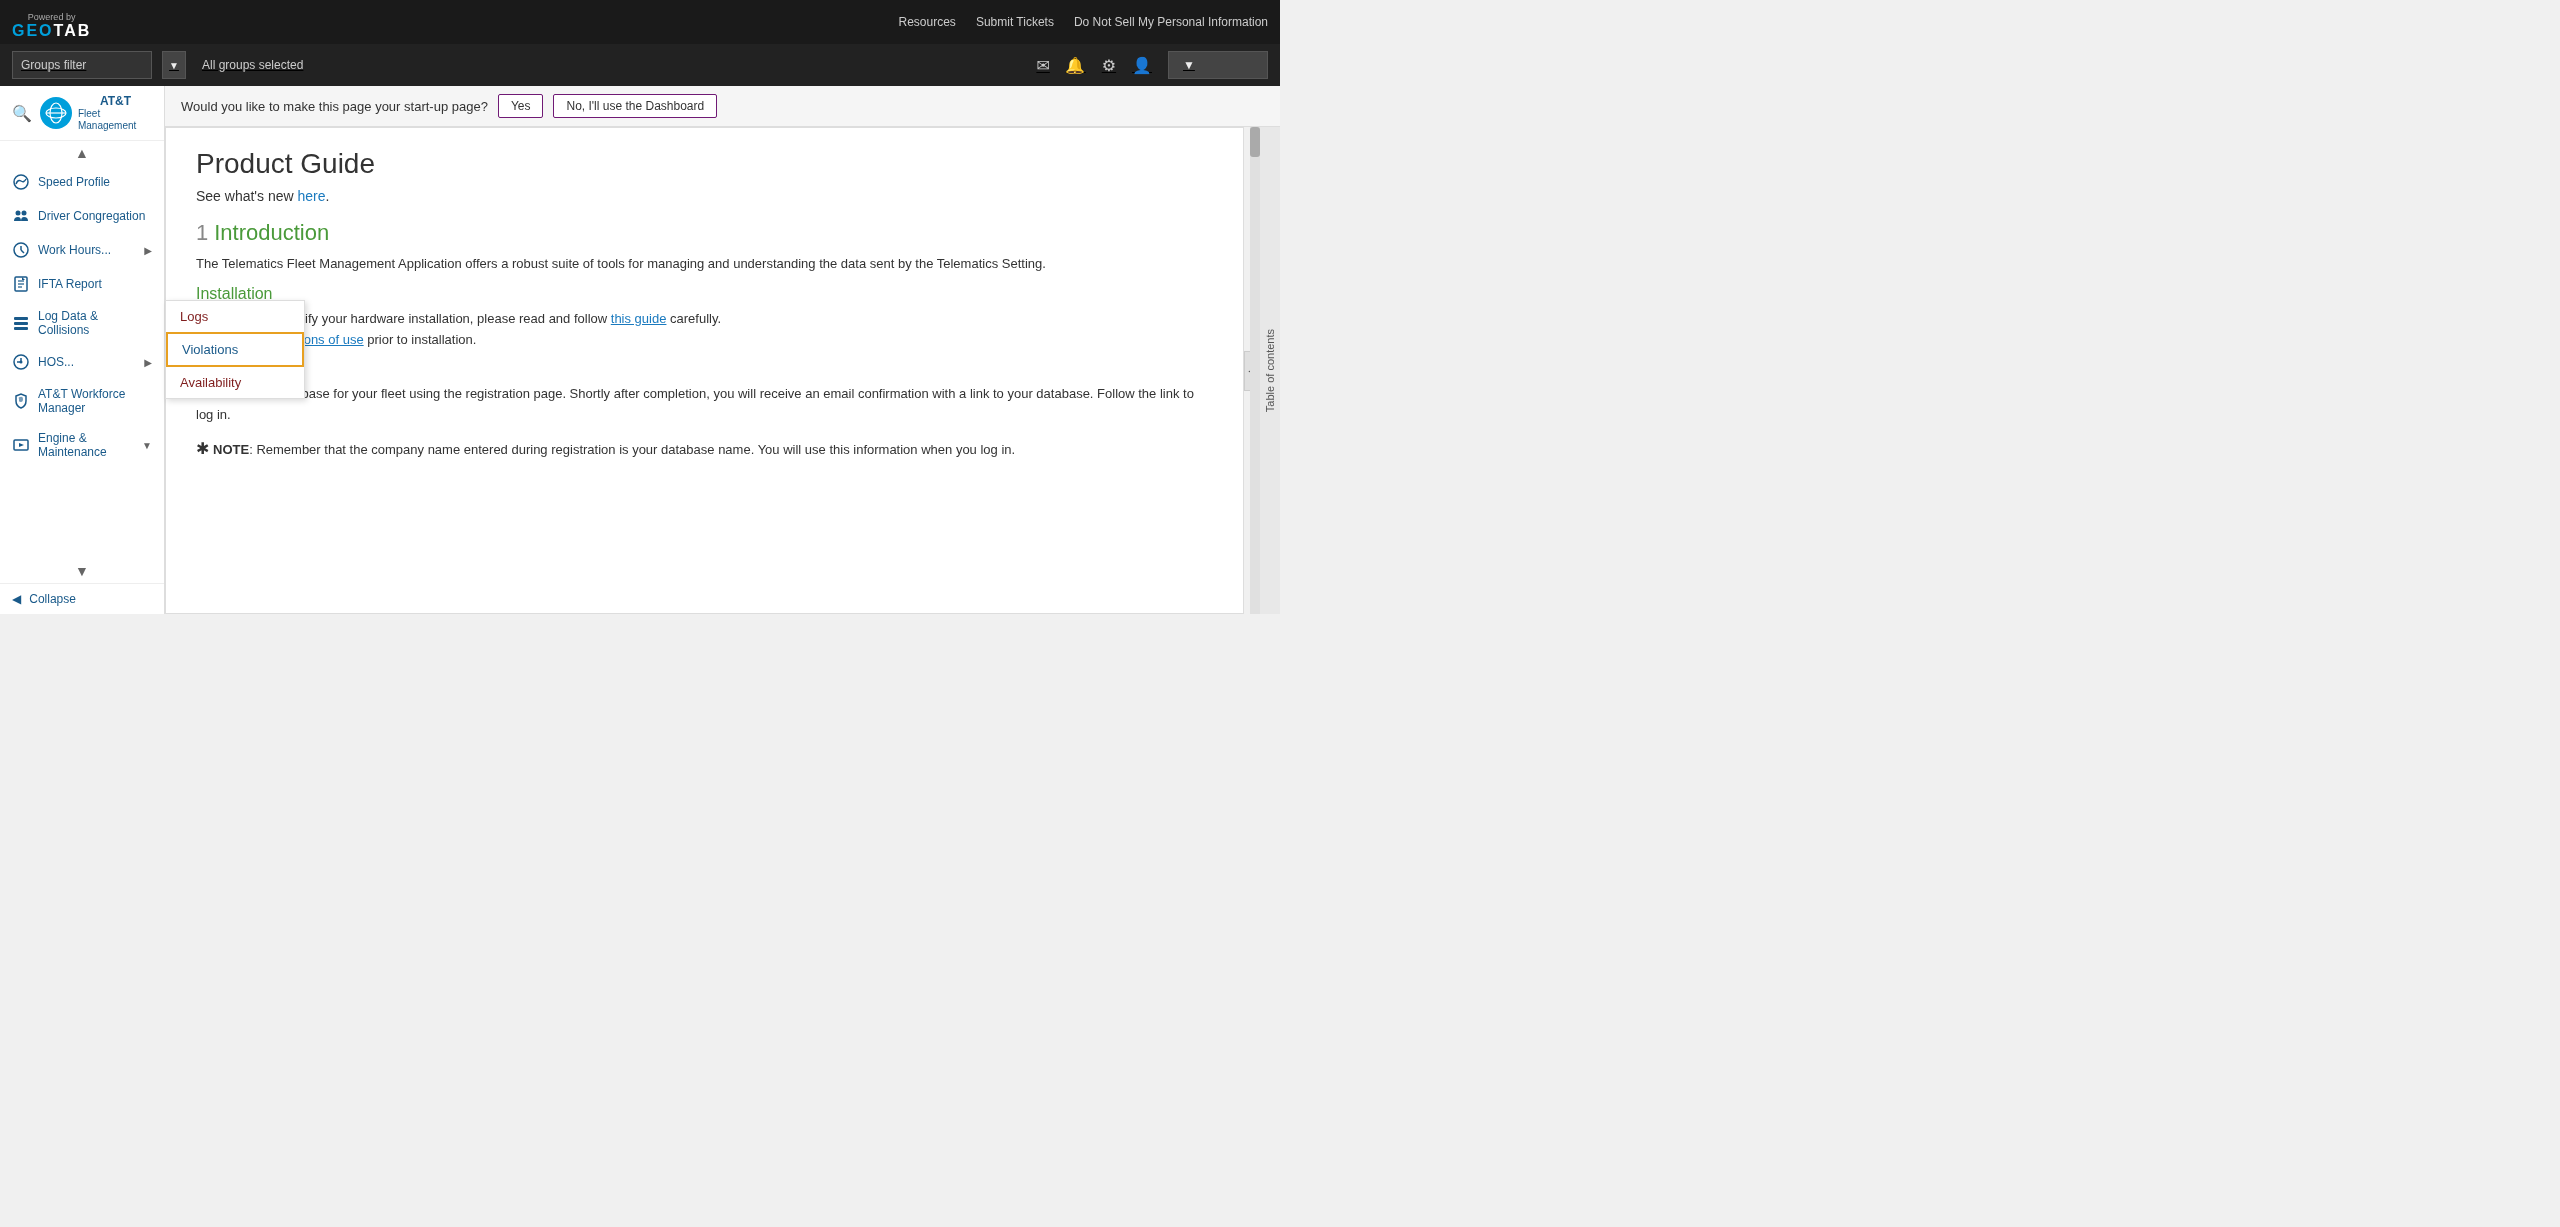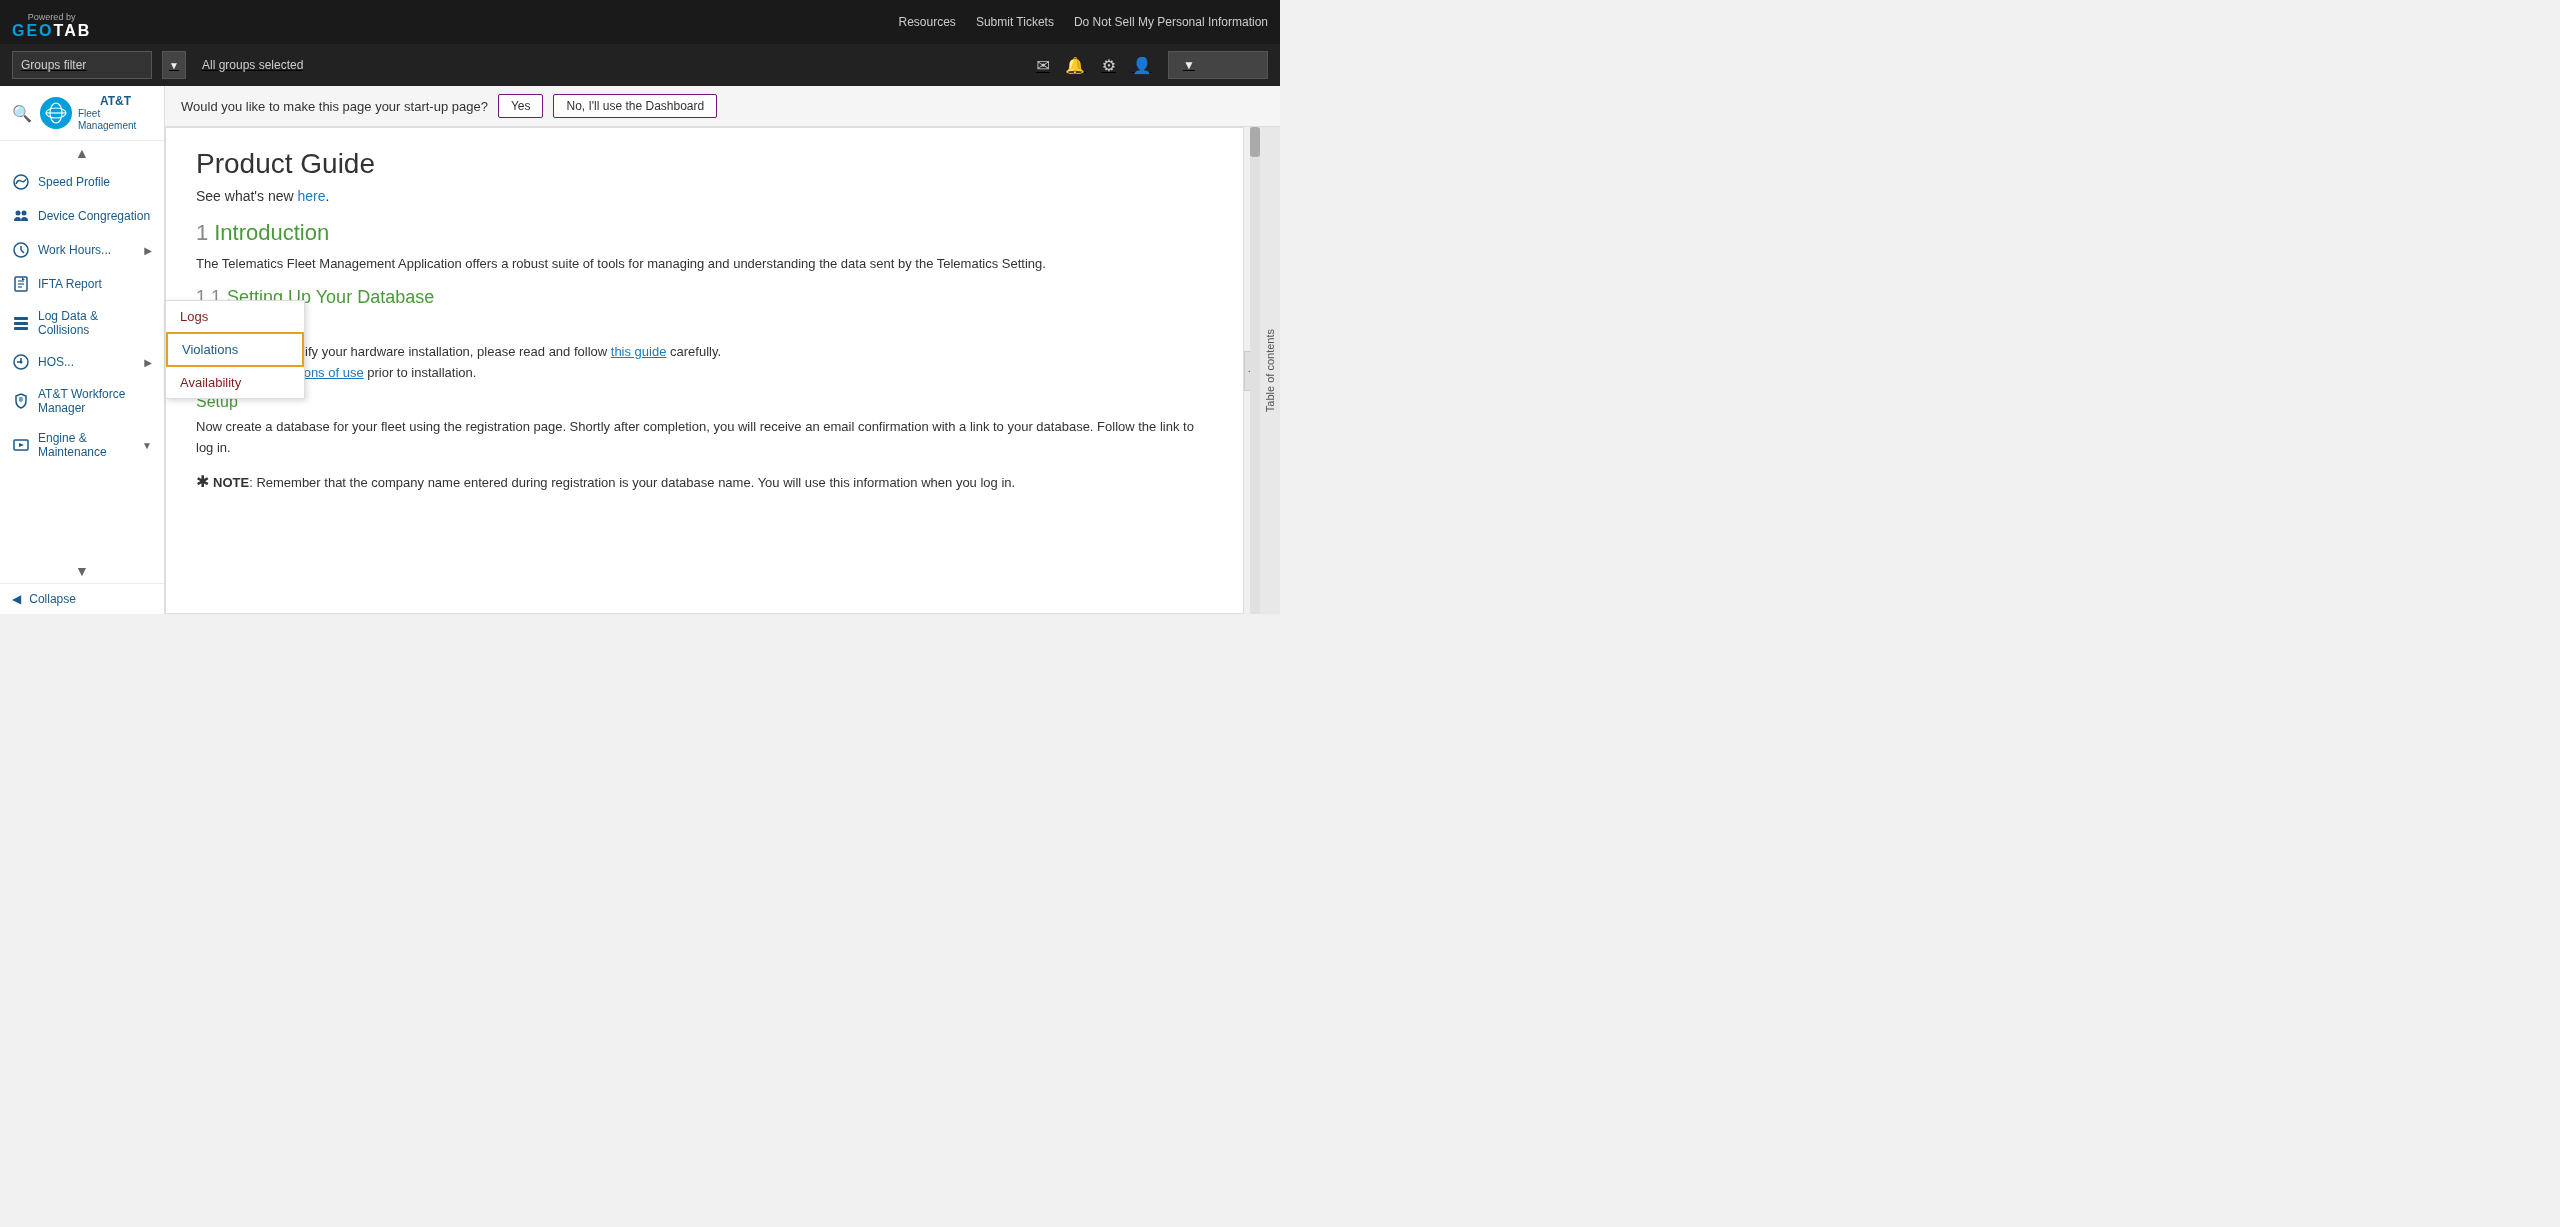--- a/index.html
+++ b/index.html
@@ -438,21 +438,21 @@
 
       <div class="nav-item">
         <span class="nav-icon">
           <svg width="16" height="16" viewBox="0 0 16 16">
             <circle cx="5" cy="5" r="2.5" fill="#1a5a8a"></circle>
             <circle cx="11" cy="5" r="2.5" fill="#1a5a8a"></circle>
             <path d="M1 13 Q1 9 5 9 Q8 9 8 13" fill="#1a5a8a"></path>
             <path d="M8 13 Q8 9 11 9 Q15 9 15 13" fill="#1a5a8a"></path>
           </svg>
         </span>
-        <span class="nav-label">Device Congregation</span>
+        <span class="nav-label">Driver Congregation</span>
       </div>
 
       <div class="nav-item">
         <span class="nav-icon">
           <svg width="16" height="16" viewBox="0 0 16 16">
             <circle cx="8" cy="8" r="7" fill="none" stroke="#1a5a8a" stroke-width="1.5"></circle>
             <line x1="8" y1="4" x2="8" y2="8" stroke="#1a5a8a" stroke-width="1.5"></line>
             <line x1="8" y1="8" x2="11" y2="11" stroke="#1a5a8a" stroke-width="1.5"></line>
           </svg>
         </span>
@@ -562,23 +562,20 @@
         <h1 class="doc-title">Product Guide</h1>
         <p class="doc-subtitle">
           <span>See what's new </span><a href="#">here</a><span>.</span>
         </p>
 
         <h2 class="section-header">
           <span class="section-number">1</span><span>Introduction</span>
         </h2>
         <p class="section-body">The Telematics Fleet Management Application offers a robust suite of tools for managing and understanding the data sent by the Telematics Setting.</p>
 
-        <h3 class="sub-section-header">
-          <span class="section-number">1.1</span><span>Setting Up Your Database</span>
-        </h3>
 
         <h4 class="sub-section-title">Installation</h4>
         <p class="section-body">
           <span>To perform and verify your hardware installation, please read and follow </span><a href="#">this guide</a><span> carefully.<br>To also visit </span><a href="#">limitations of use</a><span> prior to installation.</span>
         </p>
 
         <h4 class="sub-section-title">Setup</h4>
         <p class="section-body">Now create a database for your fleet using the registration page. Shortly after completion, you will receive an email confirmation with a link to your database. Follow the link to log in.</p>
 
         <p class="note-text">

